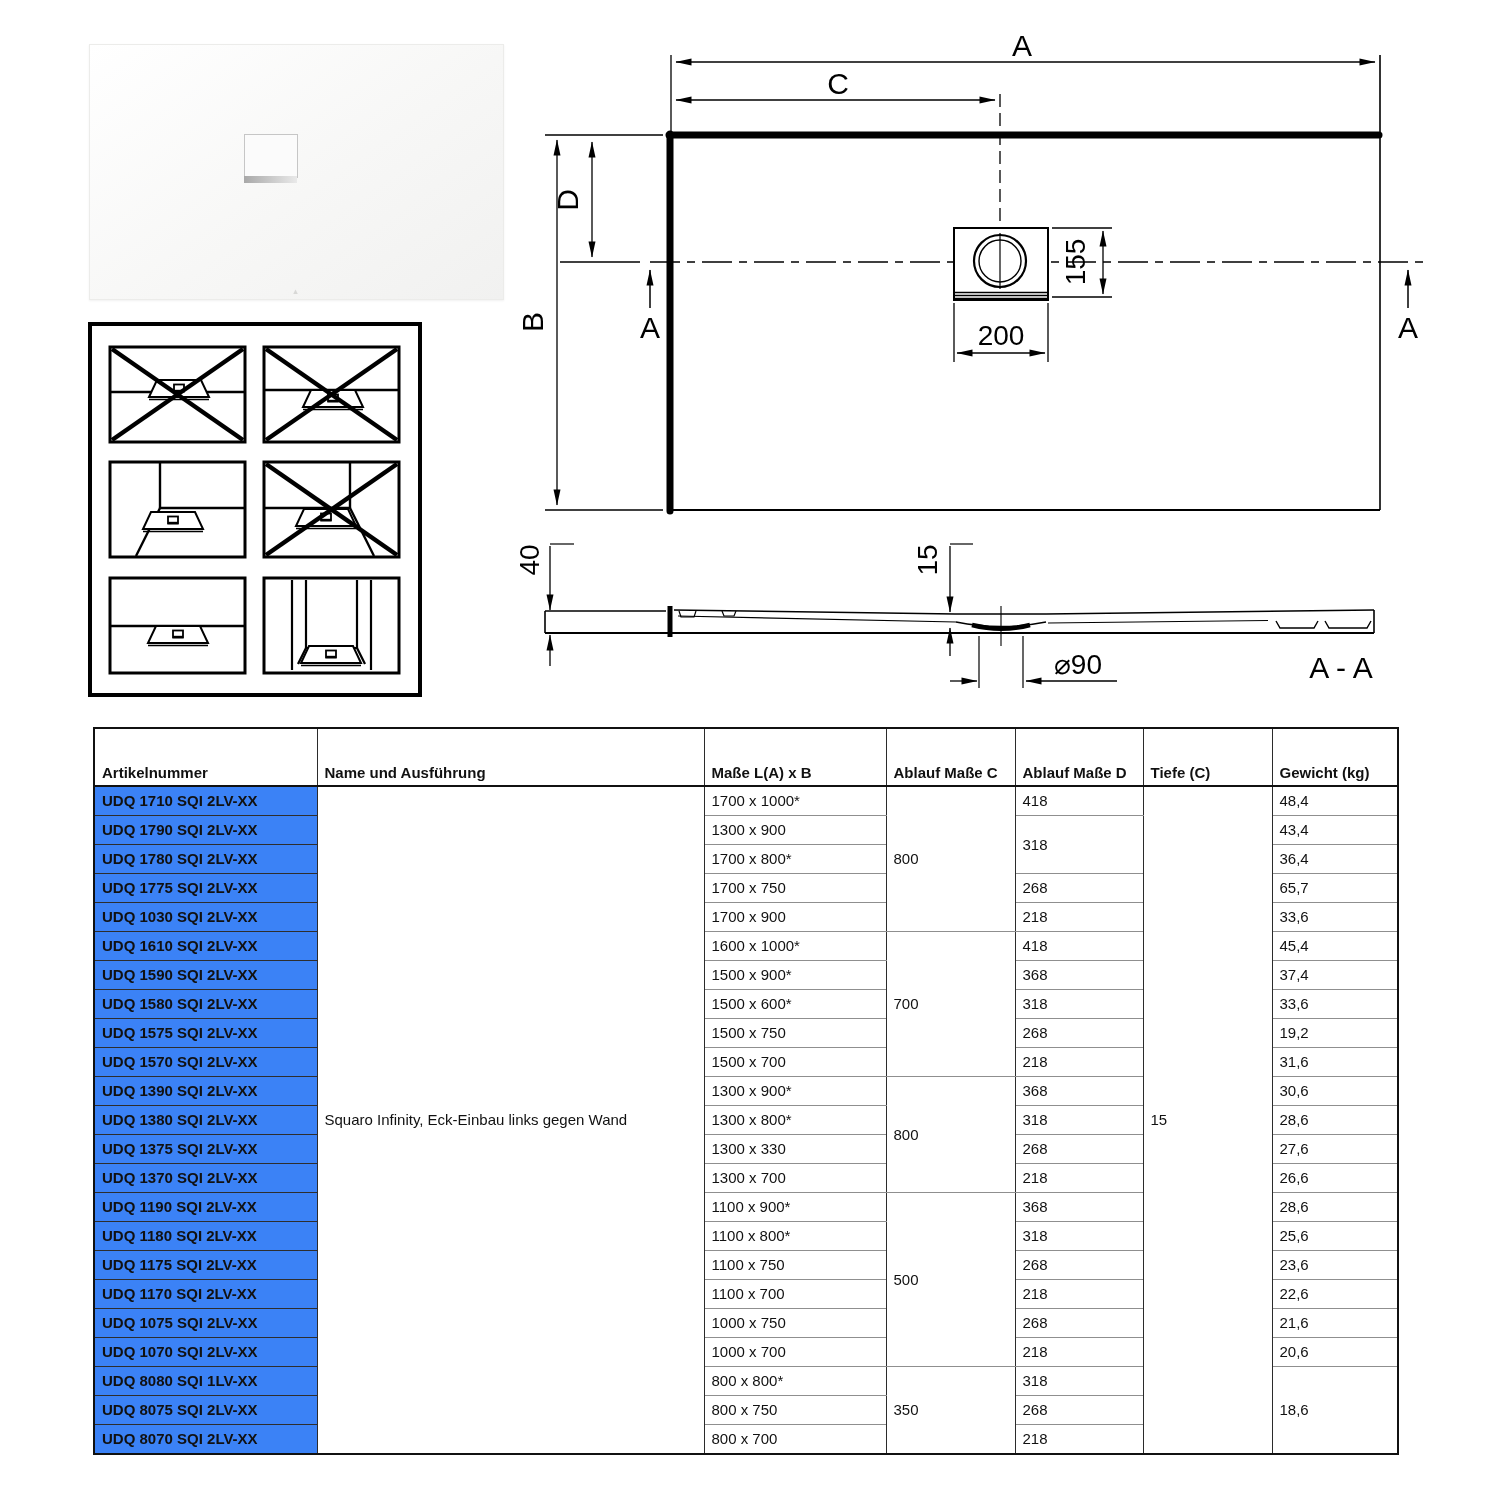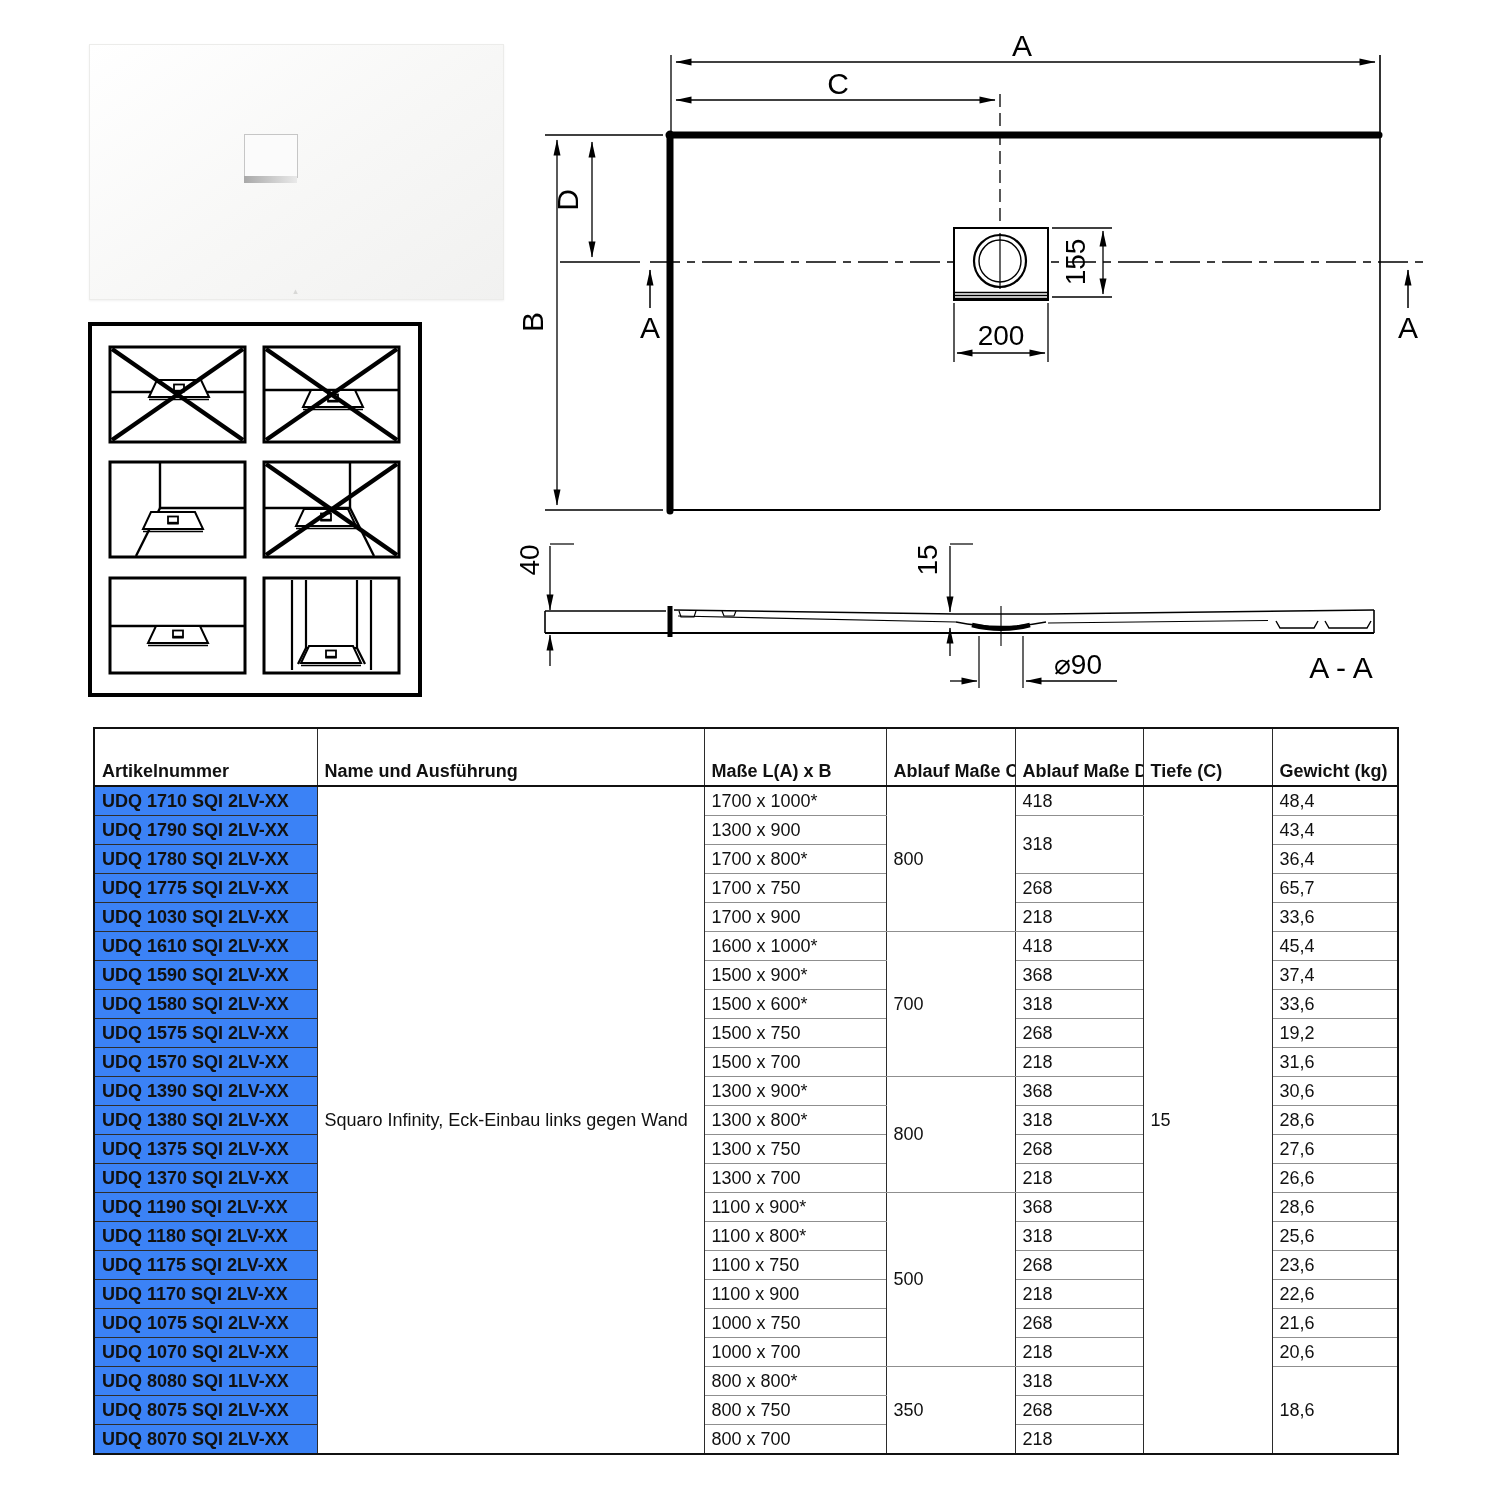--- a/index.html
+++ b/index.html
@@ -14,21 +14,21 @@
   .photo .drain-cover{position:absolute;left:154px;top:89px;width:52px;height:42px;
          background:#fbfbfb;border:1px solid #c6c6c6;}
   .photo .drain-slot{position:absolute;left:154px;top:131px;width:53px;height:7px;
          background:linear-gradient(90deg,#a8a8a8,#d6d6d6 70%,#e9e9e9);}
   .photo .brand-mark{position:absolute;left:188px;top:240px;width:36px;height:12px;
          color:#d8d8d6;font-size:9px;text-align:center;line-height:12px;letter-spacing:1px;}
 
   
   table.spec{position:absolute;left:93px;top:727px;width:1306px;
          border-collapse:collapse;table-layout:fixed;
-         font-size:18px;line-height:1.05;}
+         font-size:15px;line-height:1.05;}
   table.spec th,table.spec td{padding:0 0 0 7px;overflow:hidden;white-space:nowrap;}
   table.spec th{height:52px;vertical-align:bottom;text-align:left;font-weight:bold;
          padding-bottom:4px;border:1px solid #2b2b2b;border-top:2px solid #111;
          border-bottom:2px solid #111;background:#fff;}
   table.spec td{height:28px;vertical-align:middle;
          border-left:1px solid #2b2b2b;border-right:1px solid #2b2b2b;
          border-top:1px solid #8f8f8f;border-bottom:1px solid #8f8f8f;}
   table.spec{border:2px solid #111;}
   td.art{background:#3b82f6;font-weight:bold;
          border-top:1px solid #2e2e2e !important;border-bottom:1px solid #2e2e2e !important;}
@@ -297,21 +297,21 @@
     <td>30,6</td>
   </tr>
   <tr>
     <td class="art">UDQ 1380 SQI 2LV-XX</td>
     <td>1300 x 800*</td>
     <td>318</td>
     <td>28,6</td>
   </tr>
   <tr>
     <td class="art">UDQ 1375 SQI 2LV-XX</td>
-    <td>1300 x 750</td>
+    <td>1300 x 330</td>
     <td>268</td>
     <td>27,6</td>
   </tr>
   <tr>
     <td class="art">UDQ 1370 SQI 2LV-XX</td>
     <td>1300 x 700</td>
     <td>218</td>
     <td>26,6</td>
   </tr>
   <tr>
@@ -328,21 +328,21 @@
     <td>25,6</td>
   </tr>
   <tr>
     <td class="art">UDQ 1175 SQI 2LV-XX</td>
     <td>1100 x 750</td>
     <td>268</td>
     <td>23,6</td>
   </tr>
   <tr>
     <td class="art">UDQ 1170 SQI 2LV-XX</td>
-    <td>1100 x 900</td>
+    <td>1100 x 700</td>
     <td>218</td>
     <td>22,6</td>
   </tr>
   <tr>
     <td class="art">UDQ 1075 SQI 2LV-XX</td>
     <td>1000 x 750</td>
     <td>268</td>
     <td>21,6</td>
   </tr>
   <tr>

